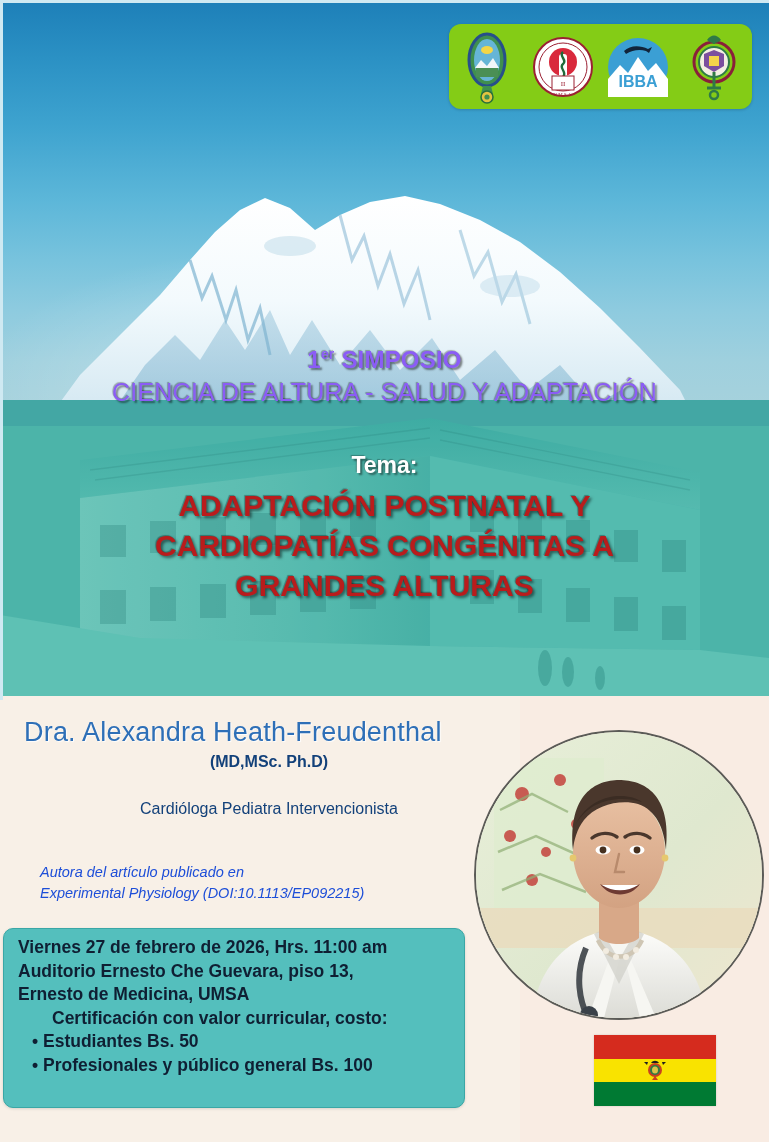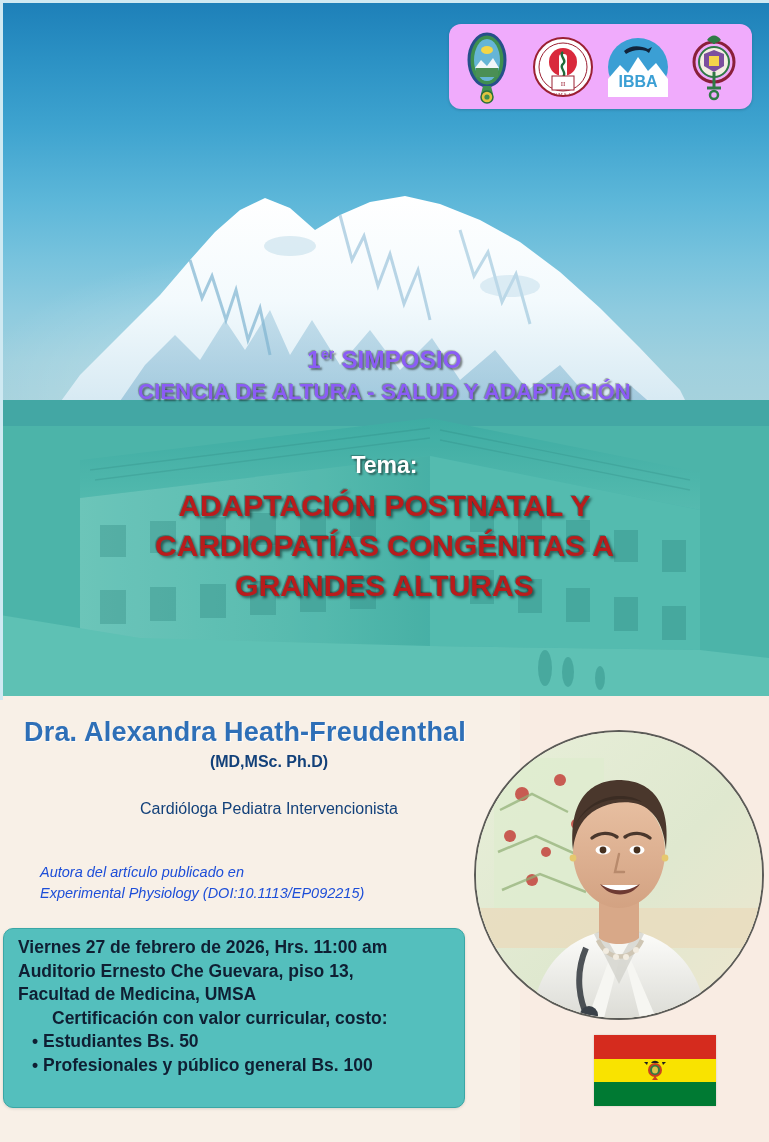--- a/index.html
+++ b/index.html
@@ -75,22 +75,22 @@
     letter-spacing: 0.2px;
   }
   .hl-line1 {
     font-size: 24px;
     font-weight: bold;
     line-height: 28px;
     text-shadow: 2px 2px 2px rgba(0,0,0,0.48), -1px -1px 1px rgba(0,0,0,0.30);
   }
   .hl-line1 sup { font-size: 14px; vertical-align: super; }
   .hl-line2 {
-    font-size: 22px;
-    font-weight: bold;
+    font-size: 25px;
+    font-weight: normal;
     line-height: 32px;
     margin-top: 2px;
     text-shadow: 2px 2px 2px rgba(0,0,0,0.48), -1px -1px 1px rgba(0,0,0,0.30);
   }
   .tema-label {
     position: absolute;
     left: 0; top: 452px;
     width: 769px;
     text-align: center;
     z-index: 6;
@@ -110,21 +110,21 @@
     line-height: 40px;
     color: #b91c1c;
     text-shadow: 2px 2px 3px rgba(0,0,0,0.50), -1px -1px 1px rgba(0,0,0,0.32);
   }
 
   
   .logo-bar {
     position: absolute;
     left: 449px; top: 24px;
     width: 303px; height: 85px;
-    background: #f0abfc;
+    background: #84cc16;
     border-radius: 12px;
     display: flex;
     align-items: center;
     justify-content: space-around;
     z-index: 8;
     box-shadow: 0 1px 3px rgba(0,0,0,0.18);
   }
   .logo-slot { width: 66px; height: 78px; display:flex; align-items:center; justify-content:center; }
   .logo-slot svg { display:block; }
 
@@ -140,21 +140,21 @@
     position:absolute; left:0; top:0; width:520px; height:446px;
     background: #f8f0e7;
   }
 
   
   .speaker-name {
     position: absolute;
     left: 24px; top: 717px;
     width: 520px;
     font-size: 27px;
-    font-weight: bold;
+    font-weight: normal;
     color: #2e6fb7;
     letter-spacing: 0.2px;
     text-shadow: 1px 1px 1px rgba(255,255,255,0.9);
     z-index: 5;
   }
   .speaker-degrees {
     position: absolute;
     left: 24px; top: 753px;
     width: 490px;
     text-align: center;
@@ -478,21 +478,21 @@
   <div class="speaker-role">Cardióloga Pediatra Intervencionista</div>
 
   <div class="article-note">
     <div>Autora del artículo publicado en</div>
     <div>Experimental Physiology (DOI:10.1113/EP092215)</div>
   </div>
 
   <div class="details-box">
     <div class="dline">Viernes 27 de febrero de 2026, Hrs. 11:00 am</div>
     <div class="dline">Auditorio Ernesto Che Guevara, piso 13,</div>
-    <div class="dline">Facultad de Medicina, UMSA</div>
+    <div class="dline">Ernesto de Medicina, UMSA</div>
     <div class="dline indent">Certificación con valor curricular, costo:</div>
     <div class="dline bullet">• Estudiantes Bs. 50</div>
     <div class="dline bullet">• Profesionales y público general Bs. 100</div>
   </div>
 
   <div class="flag">
     <div class="flag-stripe flag-red"></div>
     <div class="flag-stripe flag-yellow">
       <svg class="coat" viewBox="0 0 26 22">
         <circle cx="13" cy="11" r="7" fill="#c8411f"></circle>

